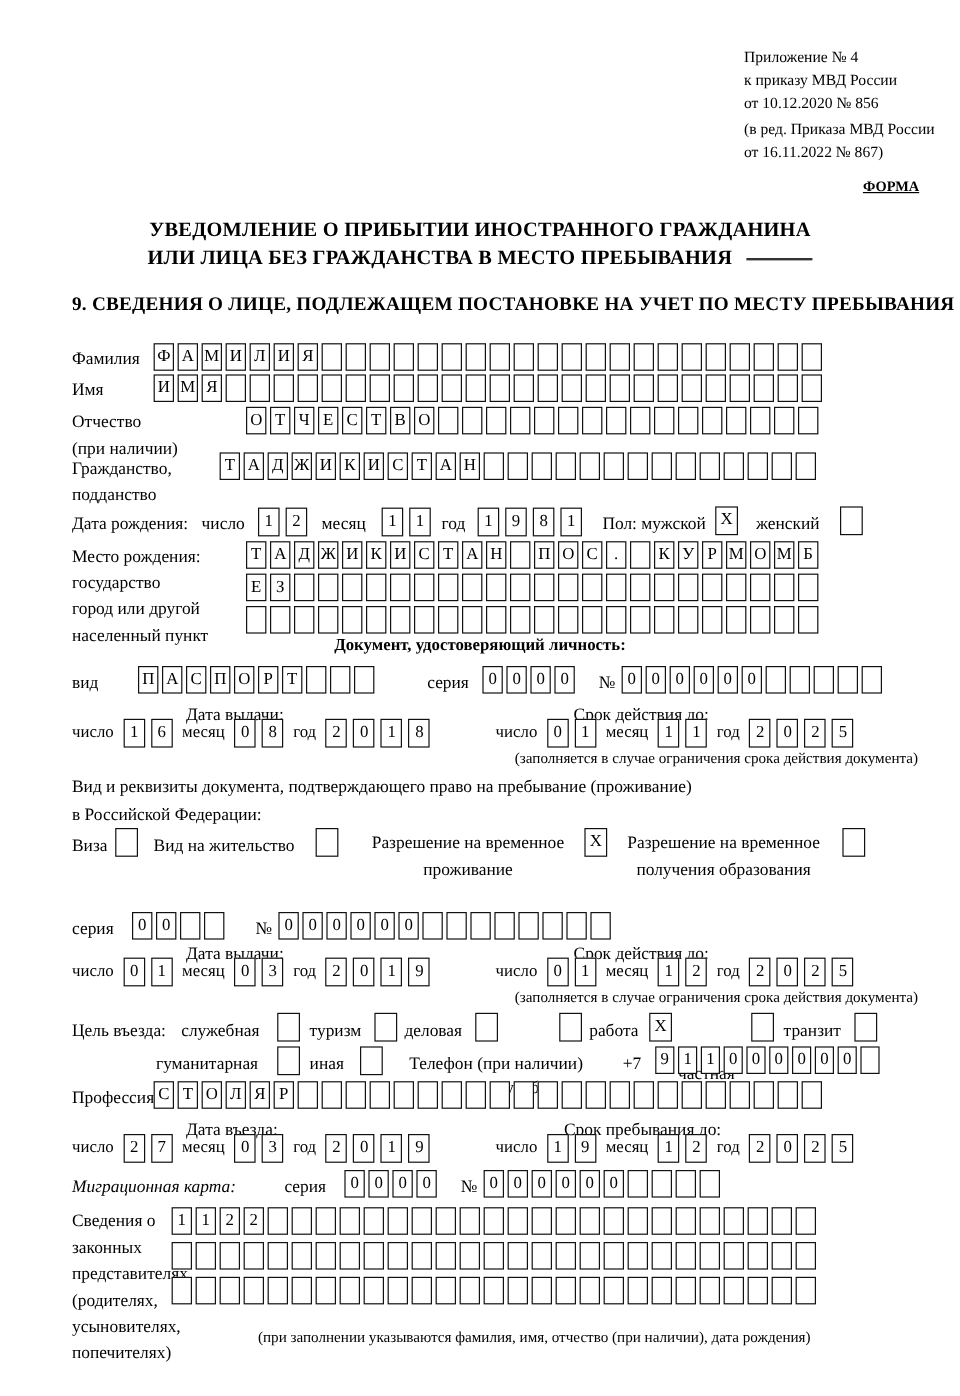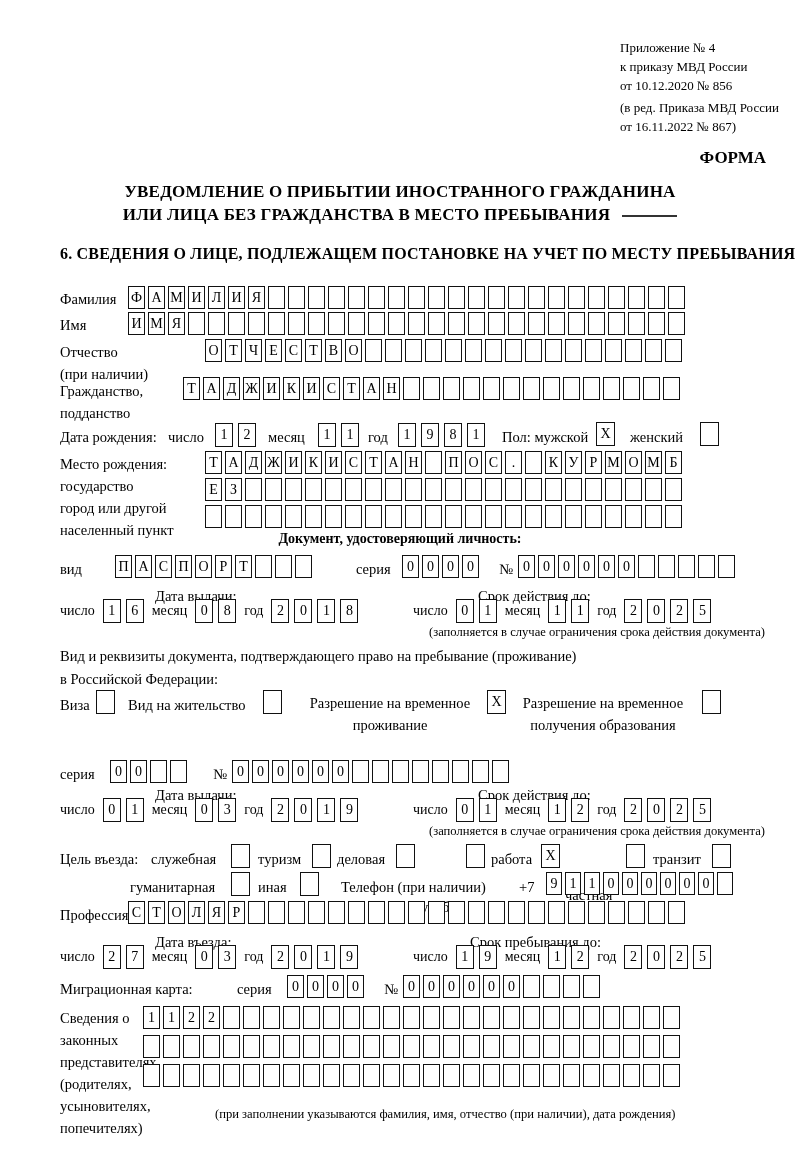--- a/index.html
+++ b/index.html
@@ -42,28 +42,28 @@
 
 <div class="page">
 
   <div class="abs hdr" style="left:620px; top:38px;">
     <div>Приложение № 4</div>
     <div>к приказу МВД России</div>
     <div>от 10.12.2020 № 856</div>
     <div style="margin-top:3px;">(в ред. Приказа МВД России</div>
     <div>от 16.11.2022 № 867)</div>
   </div>
-  <div class="abs bold" style="right:34px; top:148px; font-size:17px;">ФОРМА</div>
+  <div class="abs bold" style="right:34px; top:148px; font-size:12px;text-decoration:underline;">ФОРМА</div>
 
   <div class="abs title-line" style="left:0; top:182px;">УВЕДОМЛЕНИЕ О ПРИБЫТИИ ИНОСТРАННОГО ГРАЖДАНИНА</div>
   <div class="abs title-line" style="left:0; top:205px;">
     <span>ИЛИ ЛИЦА БЕЗ ГРАЖДАНСТВА В МЕСТО ПРЕБЫВАНИЯ</span><span class="uline"></span>
   </div>
 
-  <div class="abs bold" style="left:60px; top:245px; font-size:16px; letter-spacing:0.2px;">6. СВЕДЕНИЯ О ЛИЦЕ, ПОДЛЕЖАЩЕМ ПОСТАНОВКЕ НА УЧЕТ ПО МЕСТУ ПРЕБЫВАНИЯ</div>
+  <div class="abs bold" style="left:60px; top:245px; font-size:16px; letter-spacing:0.2px;">9. СВЕДЕНИЯ О ЛИЦЕ, ПОДЛЕЖАЩЕМ ПОСТАНОВКЕ НА УЧЕТ ПО МЕСТУ ПРЕБЫВАНИЯ</div>
 
   <div class="abs lbl" style="left:60px; top:291px;">Фамилия</div>
   <div class="abs cells" style="left:128px; top:286px;">
       <span class="cell">Ф</span>
       <span class="cell">А</span>
       <span class="cell">М</span>
       <span class="cell">И</span>
       <span class="cell">Л</span>
       <span class="cell">И</span>
       <span class="cell">Я</span>
@@ -552,21 +552,21 @@
       </span>
     <span class="lbl">год</span>
     <span class="cells cells-date">
         <span class="cell">2</span>
         <span class="cell">0</span>
         <span class="cell">2</span>
         <span class="cell">5</span>
       </span>
   </div>
 
-  <div class="abs lbl" style="left:60px; top:981px;">Миграционная карта:</div>
+  <div class="abs lbl" style="left:60px; top:981px;font-style:italic;">Миграционная карта:</div>
   <div class="abs lbl" style="left:237px; top:981px;">серия</div>
   <div class="abs cells" style="left:287px; top:975px;">
       <span class="cell">0</span>
       <span class="cell">0</span>
       <span class="cell">0</span>
       <span class="cell">0</span>
     </div>
   <div class="abs lbl" style="left:384px; top:981px;">№</div>
   <div class="abs cells" style="left:403px; top:975px;">
       <span class="cell">0</span>

